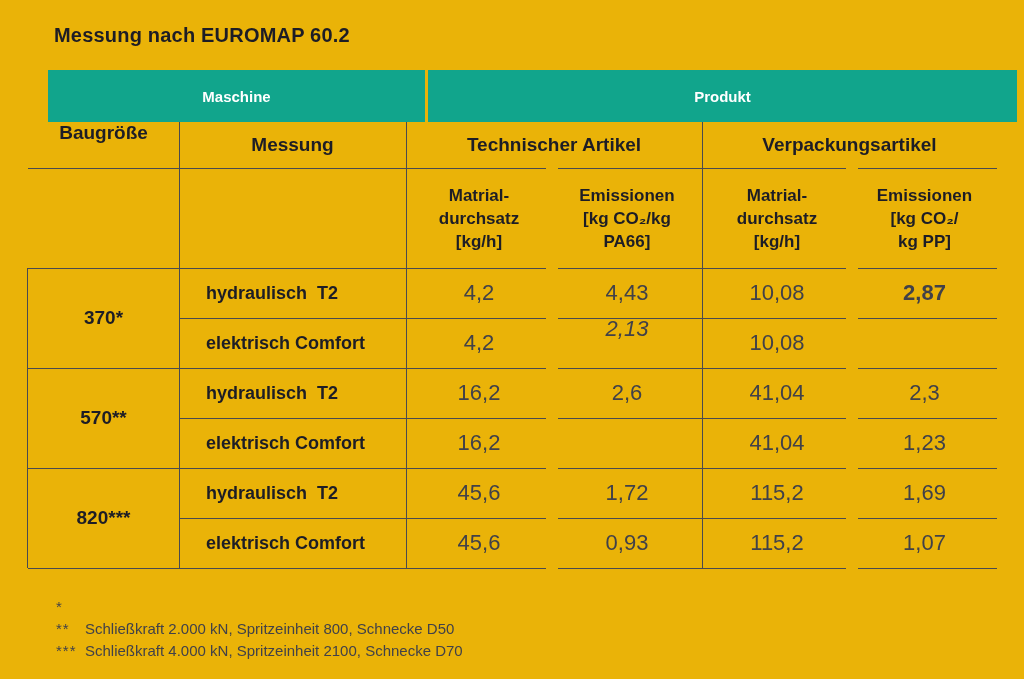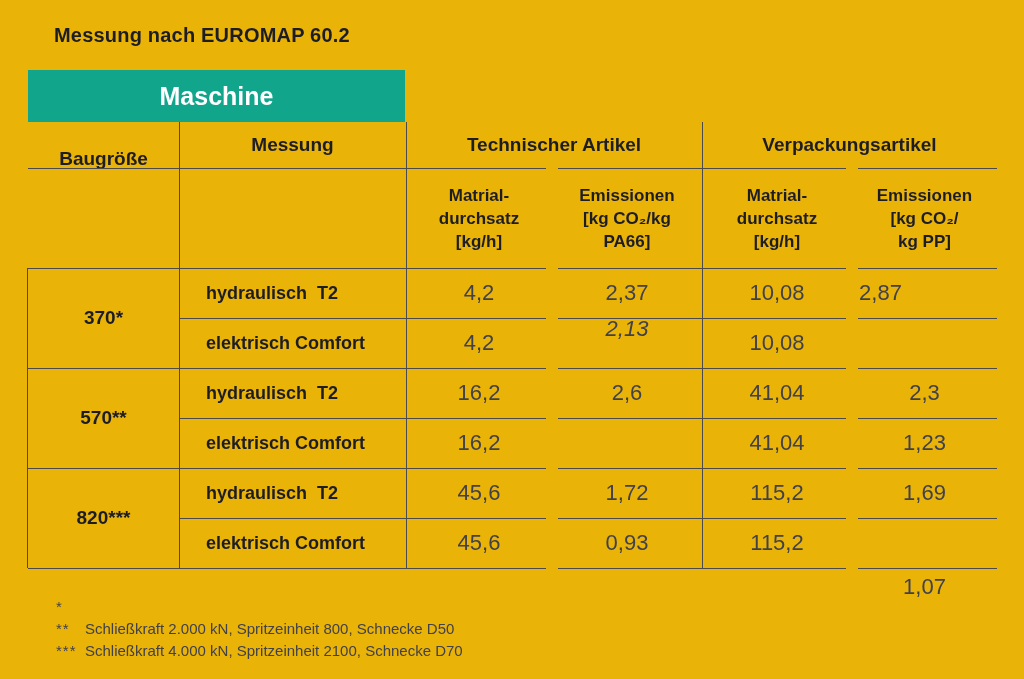--- a/index.html
+++ b/index.html
@@ -2,21 +2,21 @@
 <html><head>
 <meta charset="utf-8">
 <style>
   html,body { margin:0; padding:0; background:#ffffff; }
   .page {
     position:relative; width:1024px; height:679px; background:#eab308;
     font-family:"Liberation Sans","DejaVu Sans",sans-serif; color:#1d1d26; overflow:hidden;
   }
   .title { position:absolute; left:54px; top:24px; font-size:20px; font-weight:bold; letter-spacing:.2px; }
   .cell { position:absolute; display:flex; align-items:center; justify-content:center; text-align:center; box-sizing:border-box; }
-  .teal { background:#11a58c; color:#ffffff; font-weight:bold; font-size:25px; }
+  .teal { background:#11a58c; color:#ffffff; font-weight:bold; font-size:15px;margin-left:20px; }
   .h2 { font-weight:bold; font-size:19px; }
   .sub { font-weight:bold; font-size:17px; line-height:23px; white-space:pre-line; }
   .size { font-weight:bold; font-size:19px; }
   .drive { justify-content:flex-start; padding-left:26px; font-weight:bold; font-size:18px; white-space:pre; text-align:left; }
   .val { font-size:22px; font-weight:normal; color:#414149; }
   .vline { position:absolute; width:1px; background:#4a4a4f; }
   .hrule { position:absolute; height:1px; }
   .hrule.full {
     left:28px; width:969px;
     background:linear-gradient(90deg,#4a4a4f 0,#4a4a4f 518px,transparent 518px,transparent 530px,#4a4a4f 530px,#4a4a4f 818px,transparent 818px,transparent 830px,#4a4a4f 830px,#4a4a4f 969px);
@@ -30,45 +30,46 @@
   .fn-marker { width:29px; letter-spacing:1px; }
 </style>
 </head>
 <body>
 
 <div class="page">
 
   <div class="title">Messung nach EUROMAP 60.2</div>
 
   <div class="cell teal" style="left:28px;top:70px;width:377px;height:52px;">Maschine</div>
+  <div class="cell teal" style="left:408px;top:70px;width:589px;height:52px;">Produkt</div>
 
-  <div class="cell h2" style="left:28px;top:136px;width:151px;height:46px;">Baugröße</div>
+  <div class="cell h2" style="left:28px;top:110px;width:151px;height:46px;">Baugröße</div>
   <div class="cell h2" style="left:179px;top:122px;width:227px;height:46px;">Messung</div>
   <div class="cell h2" style="left:406px;top:122px;width:296px;height:46px;">Technischer Artikel</div>
   <div class="cell h2" style="left:702px;top:122px;width:295px;height:46px;">Verpackungsartikel</div>
 
   <div class="cell sub" style="left:406px;top:168px;width:146px;height:100px;">Matrial-
 durchsatz
 [kg/h]</div>
   <div class="cell sub" style="left:552px;top:168px;width:150px;height:100px;">Emissionen
 [kg CO₂/kg
 PA66]</div>
   <div class="cell sub" style="left:702px;top:168px;width:150px;height:100px;">Matrial-
 durchsatz
 [kg/h]</div>
   <div class="cell sub" style="left:852px;top:168px;width:145px;height:100px;">Emissionen
 [kg CO₂/
 kg PP]</div>
 
   <div class="cell size" style="left:28px;top:268px;width:151px;height:100px;">370*</div>
   <div class="cell drive" style="left:180px;top:268px;width:226px;height:50px;">hydraulisch  T2</div>
   <div class="cell val" style="left:406px;top:268px;width:146px;height:50px;">4,2</div>
-  <div class="cell val" style="left:552px;top:268px;width:150px;height:50px;">2,37</div>
+  <div class="cell val" style="left:552px;top:268px;width:150px;height:50px;">4,43</div>
   <div class="cell val" style="left:702px;top:268px;width:150px;height:50px;">10,08</div>
-  <div class="cell val" style="left:808px;top:268px;width:145px;height:50px;">2,87</div>
+  <div class="cell val" style="left:852px;top:268px;width:145px;height:50px;font-weight:bold;">2,87</div>
   <div class="cell drive" style="left:180px;top:318px;width:226px;height:50px;">elektrisch Comfort</div>
   <div class="cell val" style="left:406px;top:318px;width:146px;height:50px;">4,2</div>
   <div class="cell val" style="left:552px;top:304px;width:150px;height:50px;font-style:italic;">2,13</div>
   <div class="cell val" style="left:702px;top:318px;width:150px;height:50px;">10,08</div>
 
   <div class="cell size" style="left:28px;top:368px;width:151px;height:100px;">570**</div>
   <div class="cell drive" style="left:180px;top:368px;width:226px;height:50px;">hydraulisch  T2</div>
   <div class="cell val" style="left:406px;top:368px;width:146px;height:50px;">16,2</div>
   <div class="cell val" style="left:552px;top:368px;width:150px;height:50px;">2,6</div>
   <div class="cell val" style="left:702px;top:368px;width:150px;height:50px;">41,04</div>
@@ -81,21 +82,21 @@
   <div class="cell size" style="left:28px;top:468px;width:151px;height:100px;">820***</div>
   <div class="cell drive" style="left:180px;top:468px;width:226px;height:50px;">hydraulisch  T2</div>
   <div class="cell val" style="left:406px;top:468px;width:146px;height:50px;">45,6</div>
   <div class="cell val" style="left:552px;top:468px;width:150px;height:50px;">1,72</div>
   <div class="cell val" style="left:702px;top:468px;width:150px;height:50px;">115,2</div>
   <div class="cell val" style="left:852px;top:468px;width:145px;height:50px;">1,69</div>
   <div class="cell drive" style="left:180px;top:518px;width:226px;height:50px;">elektrisch Comfort</div>
   <div class="cell val" style="left:406px;top:518px;width:146px;height:50px;">45,6</div>
   <div class="cell val" style="left:552px;top:518px;width:150px;height:50px;">0,93</div>
   <div class="cell val" style="left:702px;top:518px;width:150px;height:50px;">115,2</div>
-  <div class="cell val" style="left:852px;top:518px;width:145px;height:50px;margin-top:44px;">1,07</div>
+  <div class="cell val" style="left:852px;top:518px;width:145px;height:50px;">1,07</div>
 
   <div class="vline" style="left:27px;top:268px;height:300px;"></div>
   <div class="vline" style="left:179px;top:122px;height:446px;"></div>
   <div class="vline" style="left:406px;top:122px;height:446px;"></div>
   <div class="vline" style="left:702px;top:122px;height:446px;"></div>
 
   <div class="hrule full" style="top:168px;"></div>
   <div class="hrule full" style="top:268px;"></div>
   <div class="hrule indent" style="top:318px;"></div>
   <div class="hrule full" style="top:368px;"></div>

